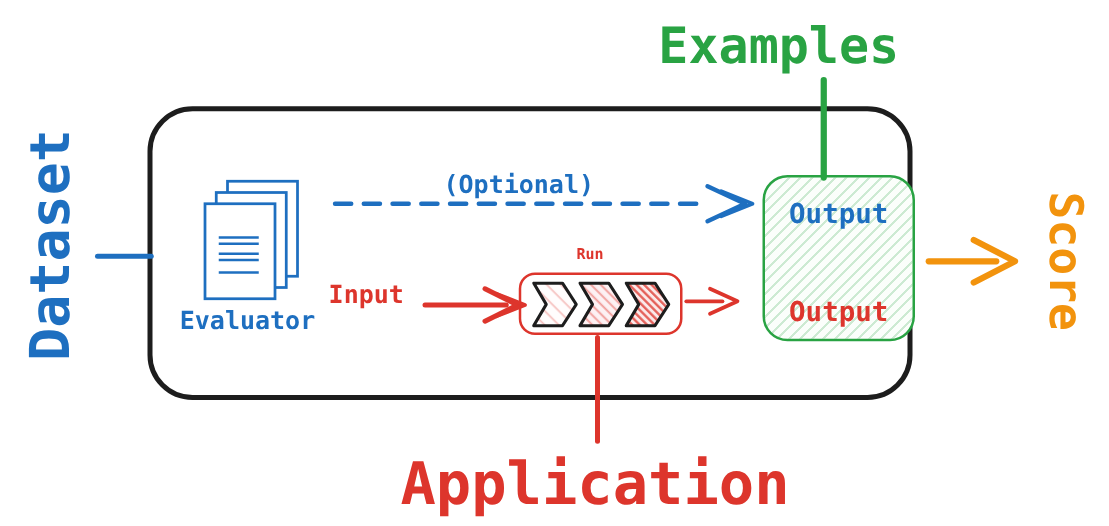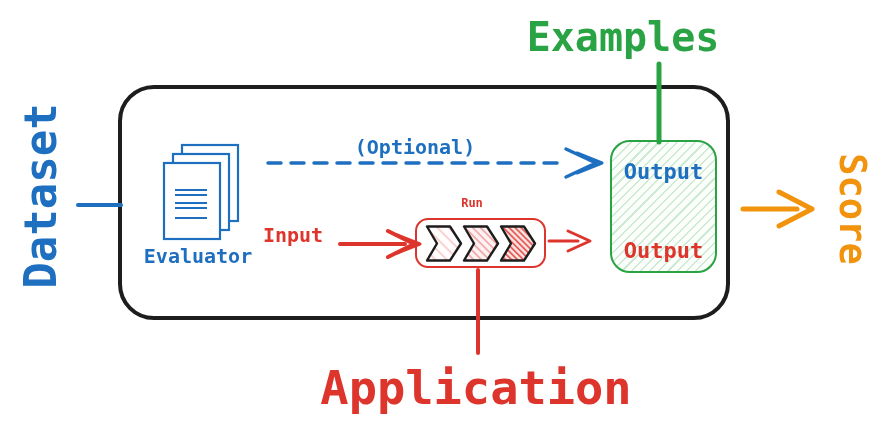--- a/index.html
+++ b/index.html
@@ -22,21 +22,21 @@
   .score-lbl{left:783px;top:187px;width:140px;height:44px;font-size:37px;transform:rotate(90deg)}
   .evaluator-lbl{left:473px;top:14px;width:300px;height:46px;font-size:40px}
   .application-lbl{left:276px;top:361px;width:400px;height:52px;font-size:47px}
 
   .optional-lbl{left:335px;top:136px;width:160px;height:22px;font-size:20px}
   .examples-lbl{left:128px;top:244px;width:140px;height:24px;font-size:20px}
   .input-lbl{left:253px;top:223px;width:80px;height:24px;font-size:20px}
   .run-lbl{left:442px;top:191px;width:60px;height:24px;font-size:12px}
 
   
-  .evaluator-box{left:610px;top:140px;width:107px;height:133px;border:2.5px solid var(--green);
+  .evaluator-box{left:610px;top:140px;width:122px;height:133px;border:2.5px solid var(--green);
                  border-radius:20px;
                  background:repeating-linear-gradient(135deg, rgba(41,163,67,0.22) 0 1.6px, rgba(41,163,67,0) 1.6px 6.5px), #fbfefb;}
   .evaluator-box .out{left:0;width:100%;height:26px;font-size:22px}
   .out-ref{top:16px} .out-run{top:95px}
 
   
   .run-box{left:415px;top:218px;width:131px;height:50px;border:2.5px solid var(--red);
            border-radius:13px;background:#ffffff;display:flex;align-items:center;justify-content:center}
 
   svg{display:block}

